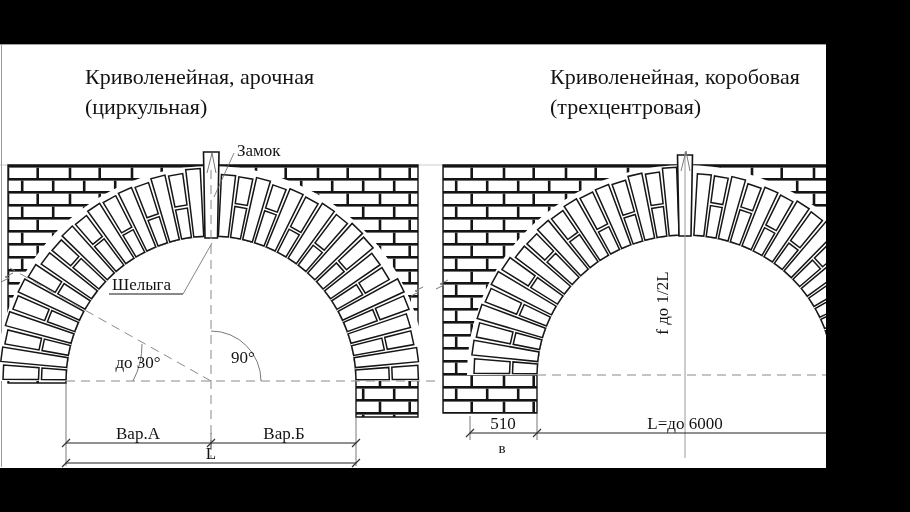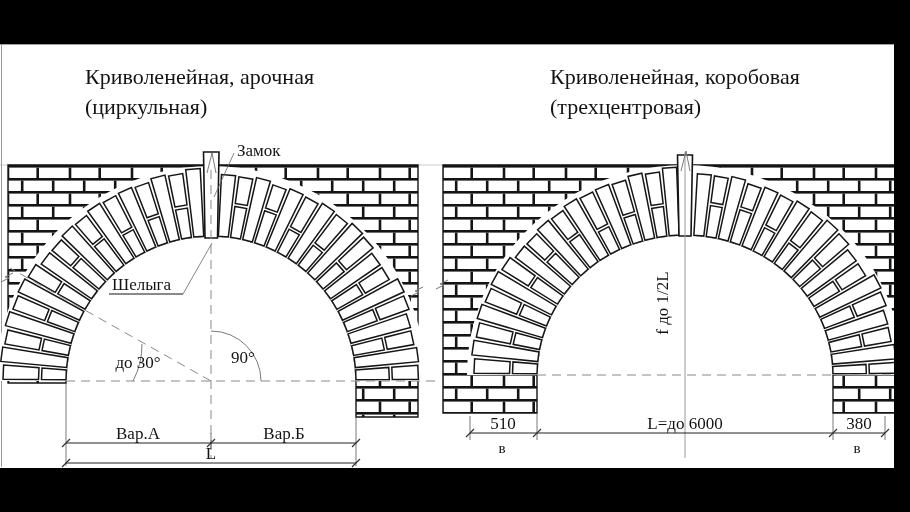--- a/index.html
+++ b/index.html
@@ -1,16 +1,16 @@
 <!DOCTYPE html>
 <html><head>
 <meta charset="utf-8">
 <style>
   html,body{margin:0;padding:0;background:#000;}
-  .stage{position:relative;width:894px;height:512px;overflow:hidden;background:#737373;}
+  .stage{position:relative;width:826px;height:512px;overflow:hidden;background:#737373;}
   svg{display:block;}
   text{font-family:"Liberation Serif","DejaVu Serif",serif;fill:#141414;}
   .title{font-size:22px;}
   .lbl{font-size:17px;}
   .small{font-size:15px;}
 </style>
 </head>
 <body>
 
 <div class="stage">

